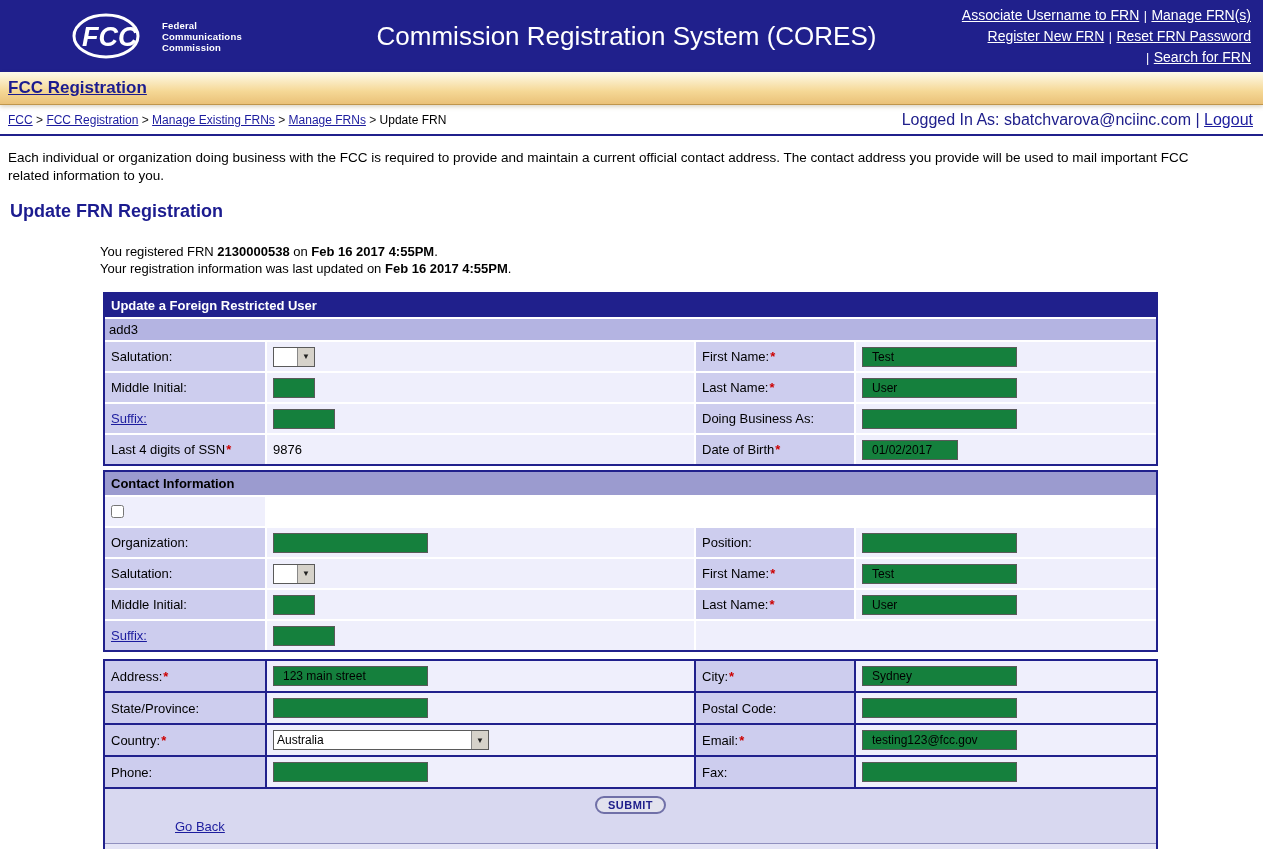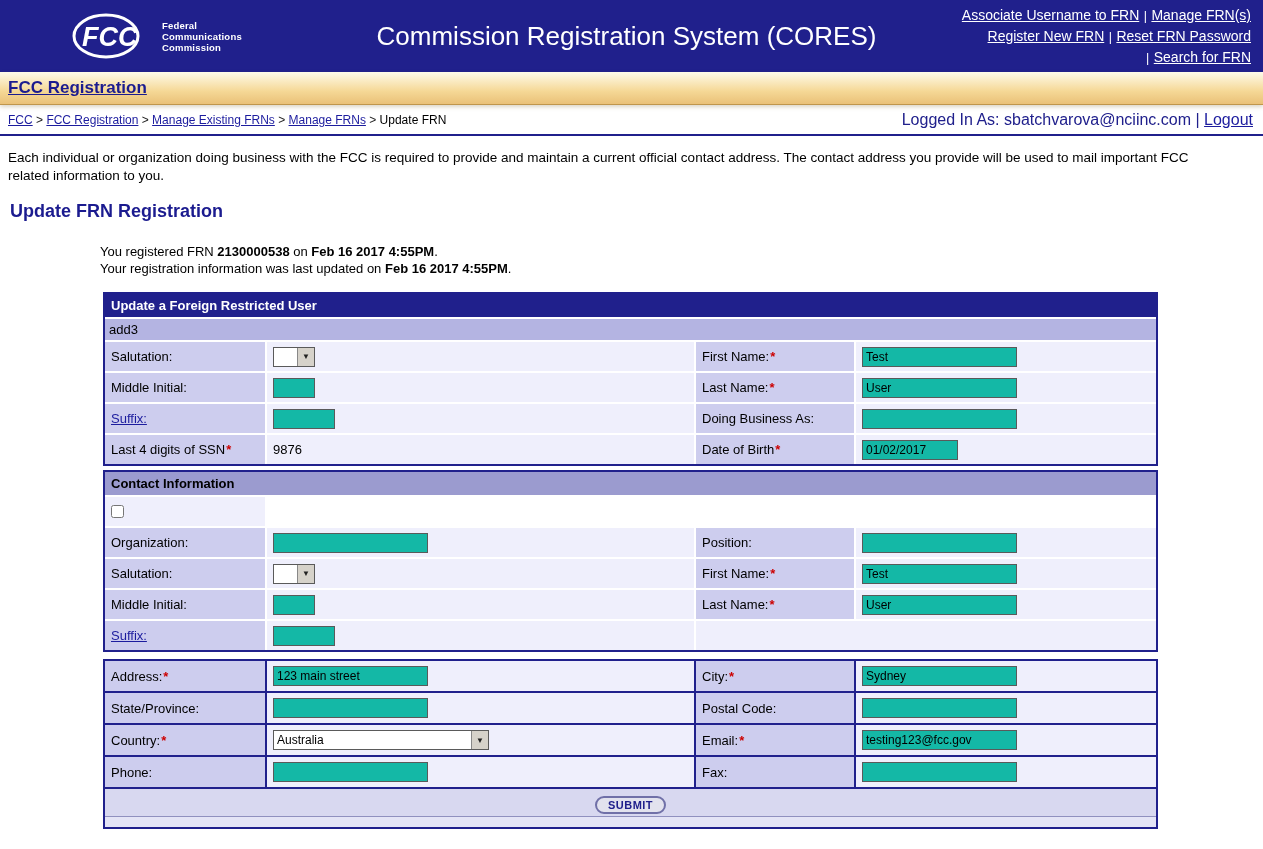--- a/index.html
+++ b/index.html
@@ -72,22 +72,22 @@
   .blk-light .c + .c { border-left: 2px solid #fff; }
   .blk-dark .row + .row { border-top: 2px solid var(--navy); }
   .blk-dark .c + .c { border-left: 2px solid var(--navy); }
   .blk-dark .c { min-height: 30px; }
   .gap4 { height: 4px; } .gap7 { height: 7px; }
   .req { color: #CC0000; font-weight: bold; margin-left: 1px; }
   .suffix-link { color: var(--link); }
 
   
   .ti {
-    height: 20px; border: 1px solid #5a5a5a; background: #14b8a6;
-    font-family: "Liberation Sans", sans-serif; font-size: 12px; padding: 0 3px;
+    height: 20px; border: 1px solid #5a5a5a; background: #15803d;
+    font-family: "Liberation Sans", sans-serif; font-size: 12px; padding: 0 9px;
   }
   .w-std { width: 155px; } .w-mi { width: 42px; } .w-suffix { width: 62px; } .w-dob { width: 96px; }
   .sel { display: inline-flex; height: 20px; border: 1px solid #5a5a5a; background: #fff; align-items: stretch; }
   .sel-sm { width: 42px; } .sel-country { width: 216px; }
   .sel-text { flex: 1; font-size: 12px; padding: 2px 0 0 3px; white-space: nowrap; overflow: hidden; }
   .sel-btn { width: 17px; background: #D6D2CA; border-left: 1px solid #888; display: flex; align-items: center; justify-content: center; font-size: 8px; color: #222; }
   .cb { width: 13px; height: 13px; margin: 0; }
 
   .srow { border-top: 2px solid var(--navy); background: var(--foot-bg); text-align: center; padding: 7px 0 2px; }
   .submit-btn {
@@ -377,15 +377,18 @@
           <span>Fax:</span>
         </div>
       <div class="c val">
           <input class="ti w-std" style="">
         </div>
     </div>
 
     <div class="srow">
       <button class="submit-btn">SUBMIT</button>
     </div>
+    <div class="grow">
+      <a>Go Back</a>
+    </div>
     <div class="nrow"></div>
   </div>
 </div>
 
 </body></html>

